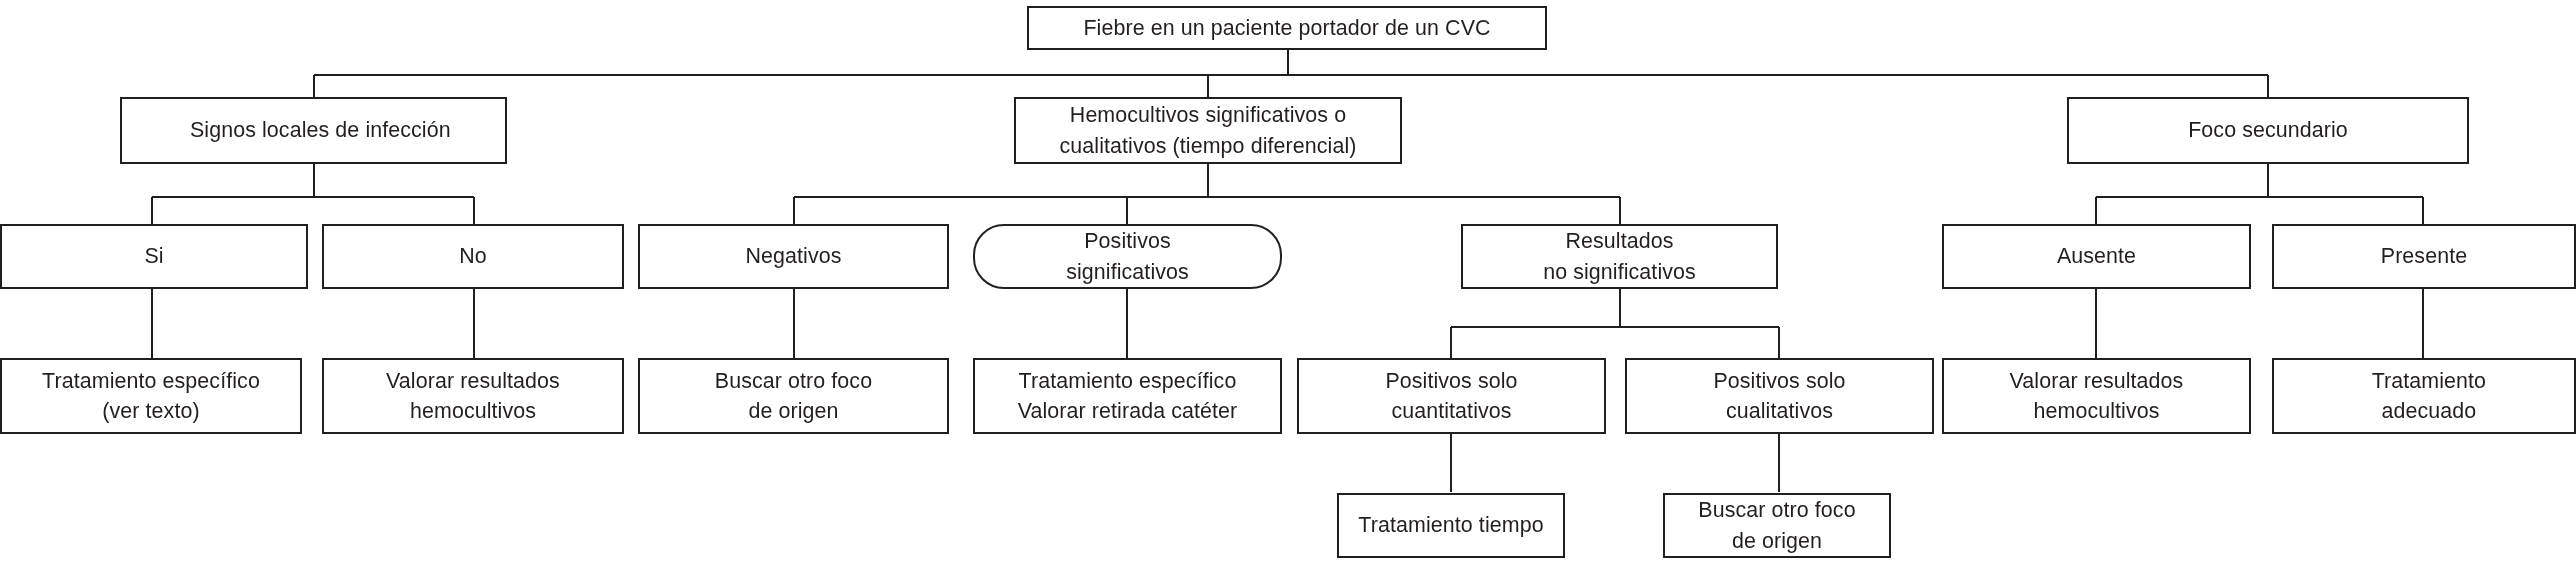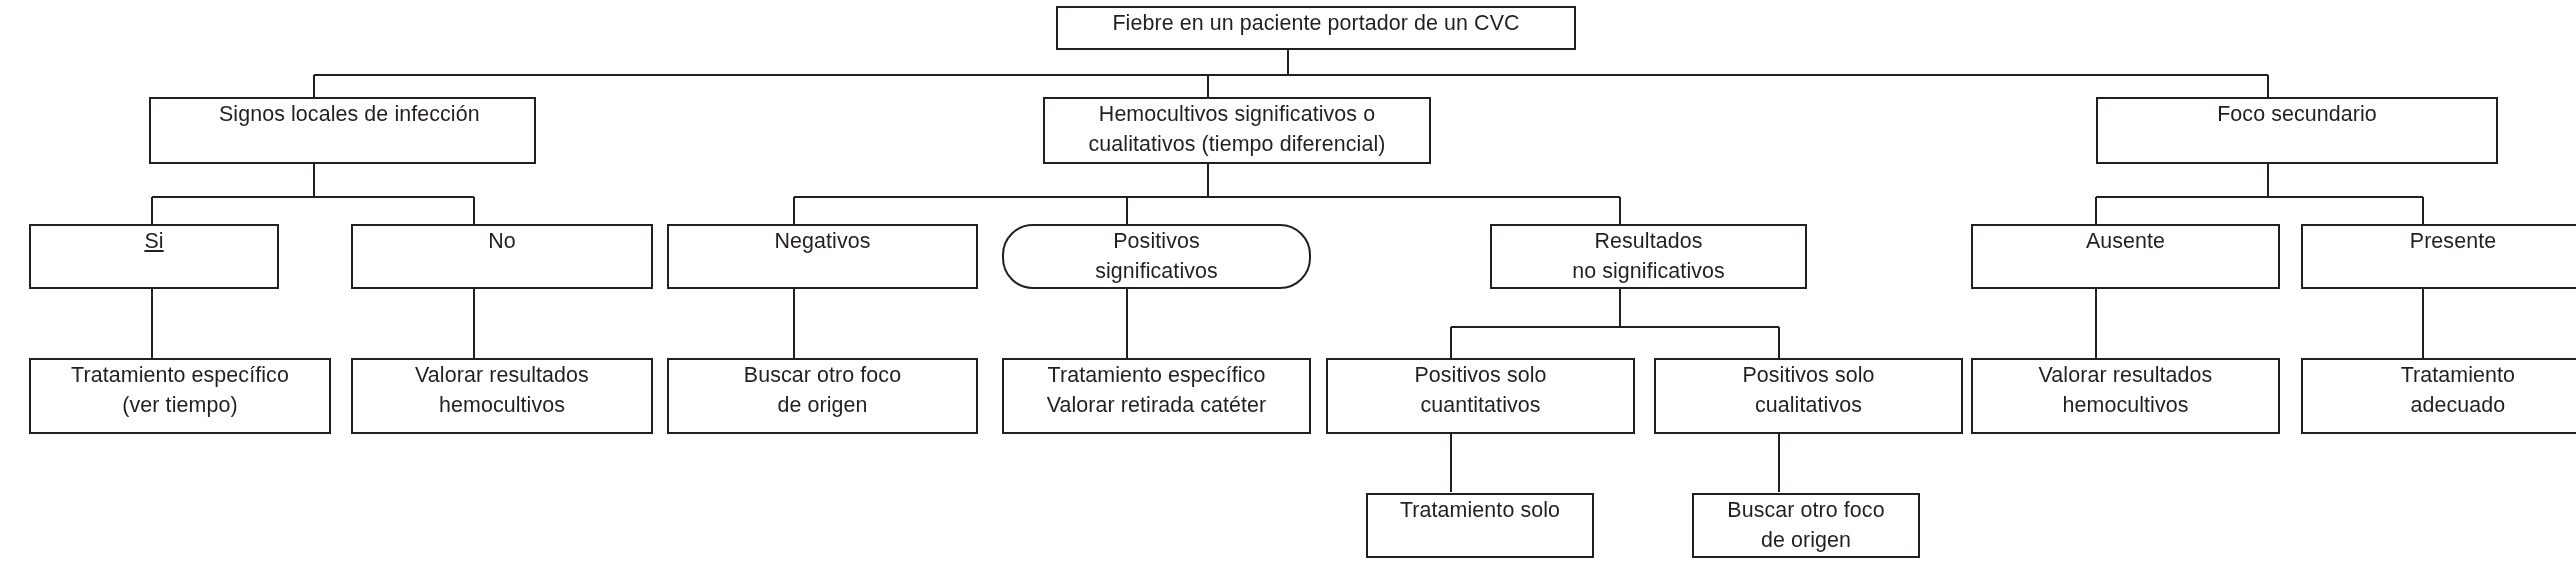--- a/index.html
+++ b/index.html
@@ -23,28 +23,27 @@
     pointer-events:none;
   }
   .node{
     position:absolute;
     box-sizing:border-box;
     border:2px solid #231f20;
     background:#ffffff;
     display:flex;
     flex-direction:column;
     align-items:center;
-    justify-content:flex-start;
+    justify-content:center;
     text-align:center;
     font-size:21.4px;
     line-height:1.42;
     color:#231f20;
     letter-spacing:0.1px;
     padding:0 6.3px;
-    margin-left:29px;
   }
   .node .line{ display:block; white-space:nowrap; }
 </style>
 </head>
 <body>
 
 <div id="canvas">
   <svg id="edges" width="2576" height="570" viewBox="0 0 3252 720">
       <line x1="1625.5" y1="63" x2="1625.5" y2="95" stroke="#231f20" stroke-width="2.5" shape-rendering="crispEdges"></line>
       <line x1="395.5" y1="95" x2="2864" y2="95" stroke="#231f20" stroke-width="2.5" shape-rendering="crispEdges"></line>
@@ -83,21 +82,21 @@
     <div class="node" style="left: 120px; top: 97px; width: 387px; height: 67px; border-color: rgb(35, 31, 32); padding-left: 20px;">
       <span class="line">Signos locales de infección</span>
     </div>
     <div class="node" style="left: 1014px; top: 97px; width: 388px; height: 67px; border-color: rgb(35, 31, 32);">
       <span class="line">Hemocultivos significativos o</span>
       <span class="line">cualitativos (tiempo diferencial)</span>
     </div>
     <div class="node" style="left: 2067px; top: 97px; width: 402px; height: 67px; border-color: rgb(35, 31, 32);">
       <span class="line">Foco secundario</span>
     </div>
-    <div class="node" style="left: 0px; top: 224px; width: 250px; height: 65px; border-color: rgb(35, 31, 32); text-decoration: underline;">
+    <div class="node" style="left: 0px; top: 224px; width: 308px; height: 65px; border-color: rgb(35, 31, 32);">
       <span class="line">Si</span>
     </div>
     <div class="node" style="left: 322px; top: 224px; width: 302px; height: 65px; border-color: rgb(35, 31, 32);">
       <span class="line">No</span>
     </div>
     <div class="node" style="left: 638px; top: 224px; width: 311px; height: 65px; border-color: rgb(35, 31, 32);">
       <span class="line">Negativos</span>
     </div>
     <div class="node" style="left: 973px; top: 224px; width: 309px; height: 65px; border-color: rgb(35, 31, 32); border-radius: 31px;">
       <span class="line">Positivos</span>
@@ -108,21 +107,21 @@
     </div>
     <div class="node" style="left: 1461px; top: 224px; width: 317px; height: 65px; border-color: rgb(35, 31, 32);">
       <span class="line">Resultados</span>
       <span class="line">no significativos</span>
     </div>
     <div class="node" style="left: 2272px; top: 224px; width: 304px; height: 65px; border-color: rgb(35, 31, 32);">
       <span class="line">Presente</span>
     </div>
     <div class="node" style="left: 0px; top: 358px; width: 302px; height: 76px; border-color: rgb(35, 31, 32);">
       <span class="line">Tratamiento específico</span>
-      <span class="line">(ver tiempo)</span>
+      <span class="line">(ver texto)</span>
     </div>
     <div class="node" style="left: 322px; top: 358px; width: 302px; height: 76px; border-color: rgb(35, 31, 32);">
       <span class="line">Valorar resultados</span>
       <span class="line">hemocultivos</span>
     </div>
     <div class="node" style="left: 638px; top: 358px; width: 311px; height: 76px; border-color: rgb(35, 31, 32);">
       <span class="line">Buscar otro foco</span>
       <span class="line">de origen</span>
     </div>
     <div class="node" style="left: 973px; top: 358px; width: 309px; height: 76px; border-color: rgb(35, 31, 32);">
@@ -139,20 +138,20 @@
     </div>
     <div class="node" style="left: 1942px; top: 358px; width: 309px; height: 76px; border-color: rgb(35, 31, 32);">
       <span class="line">Valorar resultados</span>
       <span class="line">hemocultivos</span>
     </div>
     <div class="node" style="left: 2272px; top: 358px; width: 304px; height: 76px; border-color: rgb(35, 31, 32); padding-left: 16px;">
       <span class="line">Tratamiento</span>
       <span class="line">adecuado</span>
     </div>
     <div class="node" style="left: 1337px; top: 493px; width: 228px; height: 65px; border-color: rgb(35, 31, 32);">
-      <span class="line">Tratamiento solo</span>
+      <span class="line">Tratamiento tiempo</span>
     </div>
     <div class="node" style="left: 1663px; top: 493px; width: 228px; height: 65px; border-color: rgb(35, 31, 32);">
       <span class="line">Buscar otro foco</span>
       <span class="line">de origen</span>
     </div>
   </div>
 
 
 </body></html>

